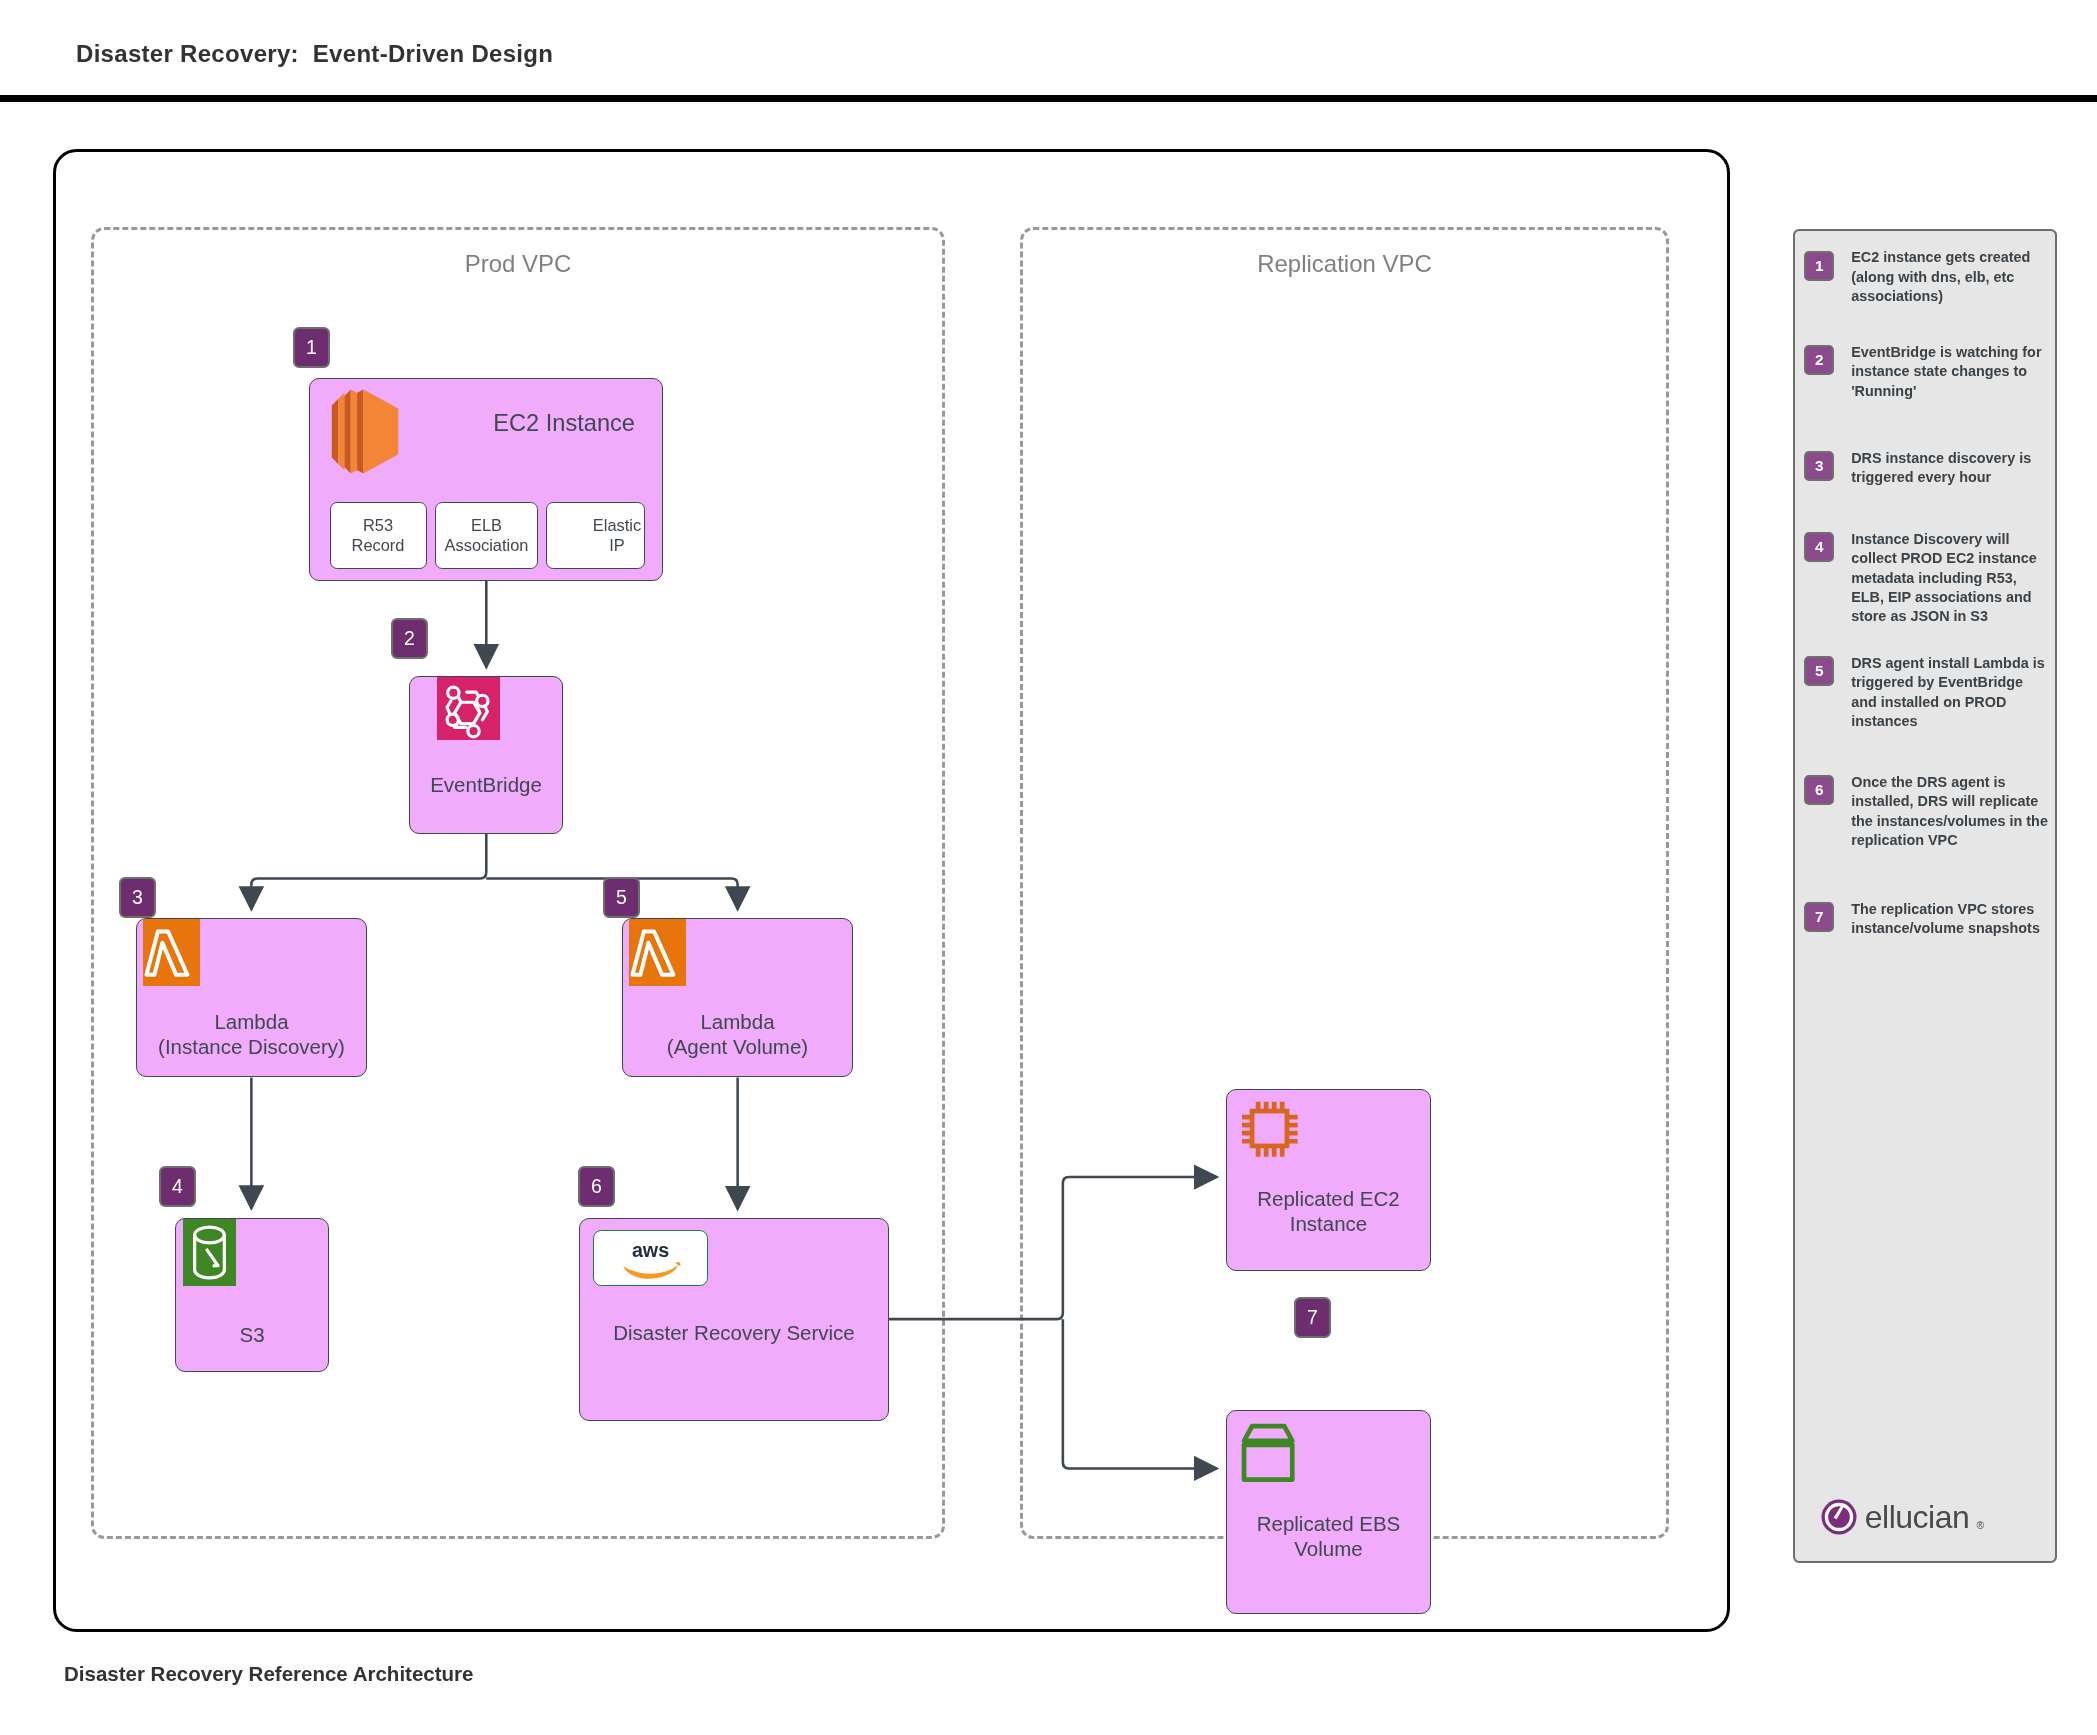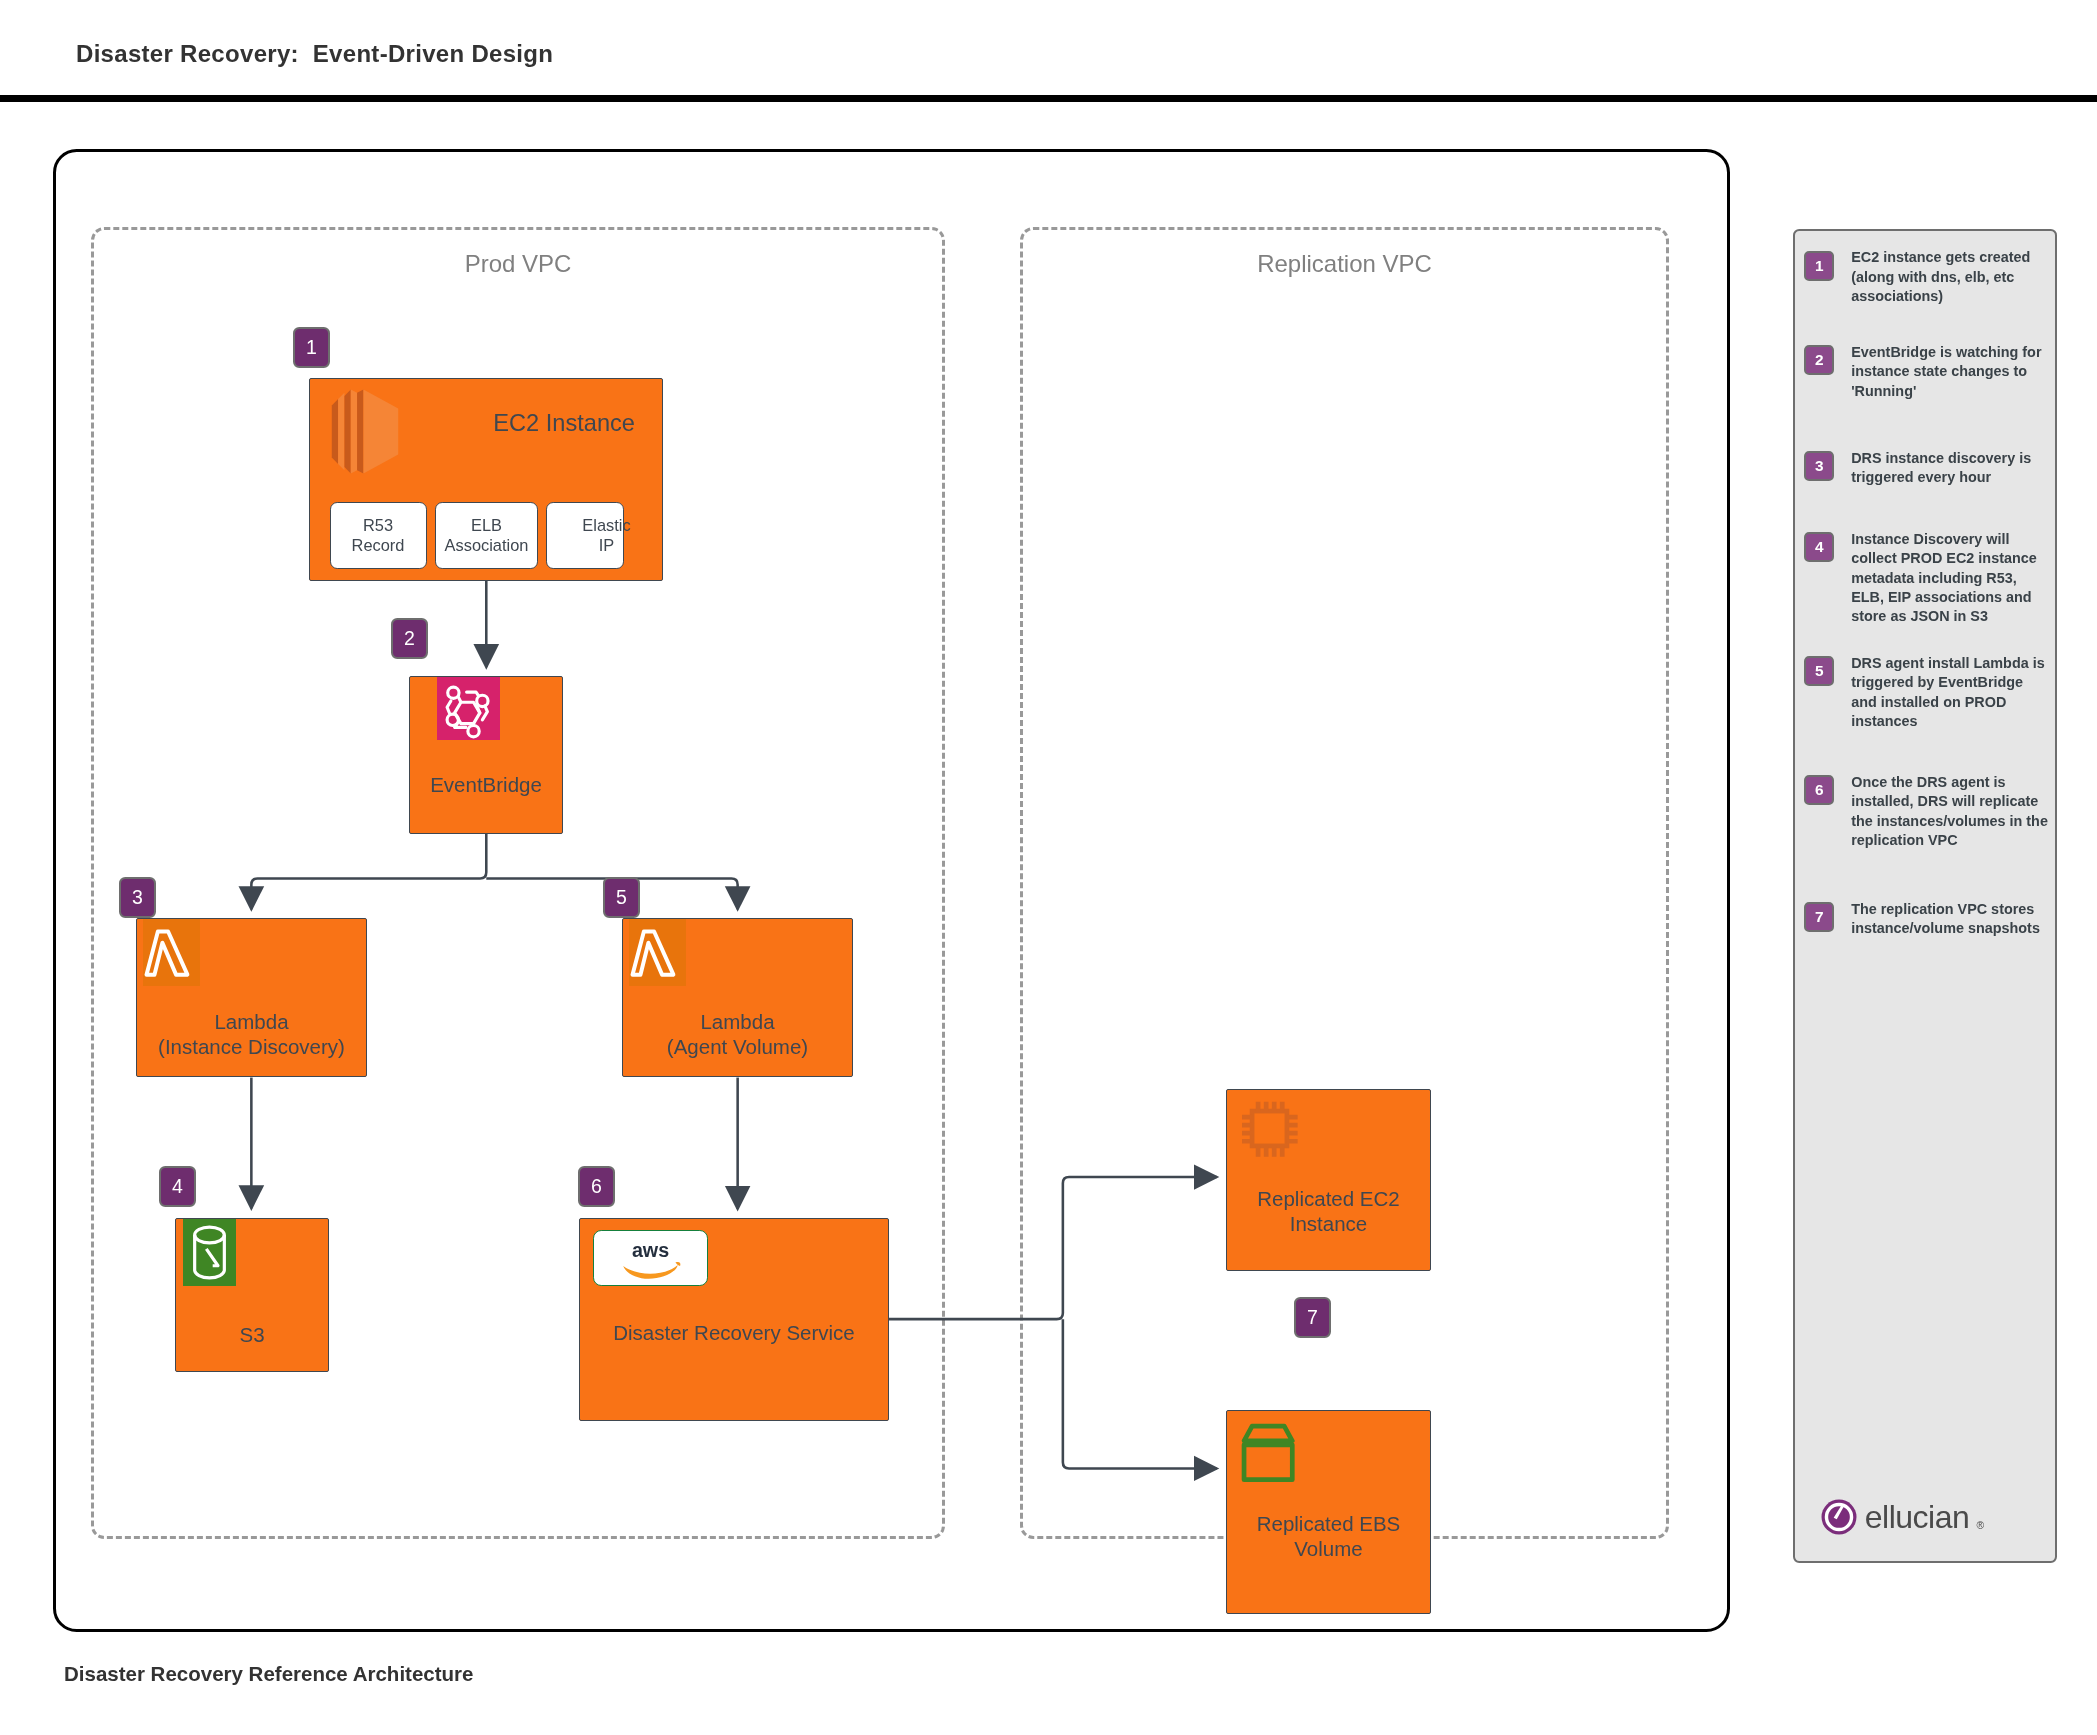--- a/index.html
+++ b/index.html
@@ -51,22 +51,22 @@
   .badge {
     position: absolute; width: 37px; height: 41px;
     background: #6E2D6E; border: 2.1px solid #6E6E6E; border-radius: 6.2px;
     color: #ffffff; font-size: 19.5px; font-weight: normal;
     display: flex; align-items: center; justify-content: center;
     z-index: 40;
   }
 
   
   .node {
-    position: absolute; background: #f97316;
-    border: 1.5px solid #3F4750; border-radius: 2px;
+    position: absolute; background: #f0abfc;
+    border: 1.5px solid #3F4750; border-radius: 10px;
     z-index: 20;
   }
   .node-label {
     position: absolute; left: 0; width: 100%;
     text-align: center; font-size: 20.5px; color: #3F4750;
     line-height: 1.22;
   }
 
   
   #node-ec2 { left: 309px; top: 378px; width: 354px; height: 203px; }
@@ -76,21 +76,21 @@
     font-size: 23.6px; color: #3F4750;
   }
   .subnode {
     position: absolute; top: 123px; height: 67px;
     background: #ffffff; border: 1.5px solid #3F4750; border-radius: 7.2px;
     display: flex; align-items: center; justify-content: center;
     text-align: center; font-size: 16.4px; color: #3F4750; line-height: 1.18;
   }
   #sub-r53 { left: 19.5px; width: 97px; }
   #sub-elb { left: 125px; width: 103px; }
-  #sub-eip { left: 236px; width: 78px; padding-left: 43px; }
+  #sub-eip { left: 236px; width: 99px; padding-left: 43px; }
 
   
   #node-eventbridge { left: 409px; top: 676px; width: 154px; height: 158px; }
   #eb-icon-sq {
     position: absolute; left: 27px; top: 0px; width: 63px; height: 63px;
     background: #D6226B;
   }
   #eb-label { top: 95px; }
 
   

